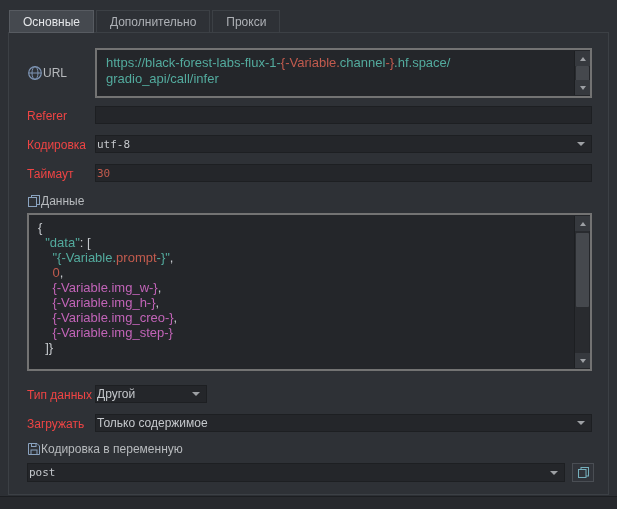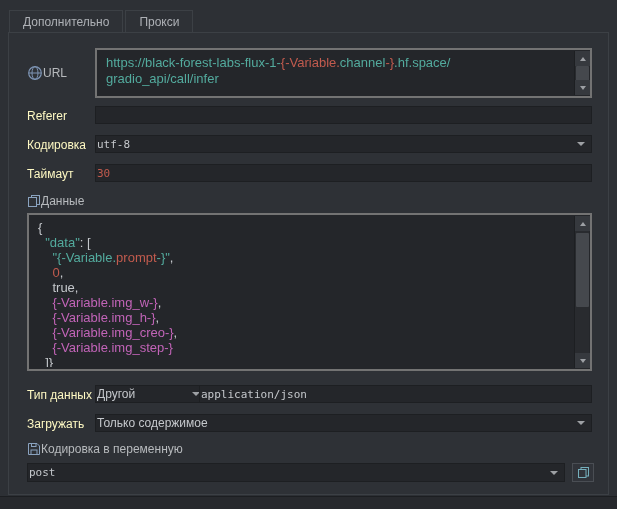--- a/index.html
+++ b/index.html
@@ -24,21 +24,21 @@
   .tabs { position:absolute; left:9px; top:10px; display:flex; z-index:3; }
   .tab {
     height:23px; padding:0 13px; display:flex; align-items:center;
     font-size:12px; color:#aeb1b6; background:#2e3136;
     border:1px solid #3c4045; margin-right:2px; cursor:default;
   }
   .tab.active {
     background:#45494f; color:#e4e6e9; border-color:#575b61;
   }
   
-  .lbl { position:absolute; left:27px; font-size:12px; color:#fef9c3; }
+  .lbl { position:absolute; left:27px; font-size:12px; color:#ef4444; }
   .lbl-group { position:absolute; left:27px; display:flex; align-items:center; gap:0; font-size:12px; color:#b7babd; }
   
   .field {
     position:absolute; background:#24262a; border:1px solid #1d1f22;
     font-size:12px; color:#c5c8cc; display:flex; align-items:center;
     padding:0 1px; height:18px;
   }
   .mono { font-family:"DejaVu Sans Mono", monospace; font-size:11px; }
   .red-text { color:var(--red); }
   .dd { padding-right:20px; position:absolute; }
@@ -84,20 +84,23 @@
   svg { display:block; }
 </style>
 </head>
 <body>
 
 <div class="app">
 
   <div class="panel"></div>
 
   <div class="tabs">
+    <div class="tab active">
+        <span>Основные</span>
+      </div>
     <div class="tab">
         <span>Дополнительно</span>
       </div>
     <div class="tab">
         <span>Прокси</span>
       </div>
   </div>
 
   <div class="lbl-group" style="top:65px;">
     <span>
@@ -146,42 +149,38 @@
     </span>
     <span>Данные</span>
   </div>
 
   <div class="codearea" style="left:27px; top:213px; width:565px; height:158px;">
     <div class="code-inner">
         <div class="code-line"><span class="tok-def">{</span></div>
         <div class="code-line"><span class="tok-def">  </span><span class="tok-teal">"data"</span><span class="tok-def">: [</span></div>
         <div class="code-line"><span class="tok-def">    </span><span class="tok-teal">"{-Variable.</span><span class="tok-red">prompt</span><span class="tok-teal">-}"</span><span class="tok-def">,</span></div>
         <div class="code-line"><span class="tok-def">    </span><span class="tok-red">0</span><span class="tok-def">,</span></div>
-        <div class="code-line"><span class="tok-def">    true,</span></div>
         <div class="code-line"><span class="tok-def">    </span><span class="tok-pink">{-Variable.img_w-}</span><span class="tok-def">,</span></div>
         <div class="code-line"><span class="tok-def">    </span><span class="tok-pink">{-Variable.img_h-}</span><span class="tok-def">,</span></div>
         <div class="code-line"><span class="tok-def">    </span><span class="tok-pink">{-Variable.img_creo-}</span><span class="tok-def">,</span></div>
         <div class="code-line"><span class="tok-def">    </span><span class="tok-pink">{-Variable.img_step-}</span></div>
         <div class="code-line"><span class="tok-def">  ]}</span></div>
       </div>
     <div class="vscroll">
       <div class="scroll-btn up"></div>
       <div class="scroll-thumb" style="top:17px; height:74px;"></div>
       <div class="scroll-btn down"></div>
     </div>
   </div>
 
   <div class="lbl" style="top:388px;">Тип данных</div>
   <div class="field dd" style="left:95px; top:385px; width:112px;">
     <span>Другой</span>
     <span class="dd-arrow"></span>
   </div>
-  <div class="field mono" style="left:199px; top:385px; width:393px;">
-    <span>application/json</span>
-  </div>
 
   <div class="lbl" style="top:417px;">Загружать</div>
   <div class="field dd" style="left:95px; top:414px; width:497px;">
     <span>Только содержимое</span>
     <span class="dd-arrow"></span>
   </div>
 
   <div class="lbl-group" style="top:442px;">
     <span>
       <svg width="14" height="14" viewBox="0 0 14 14">

